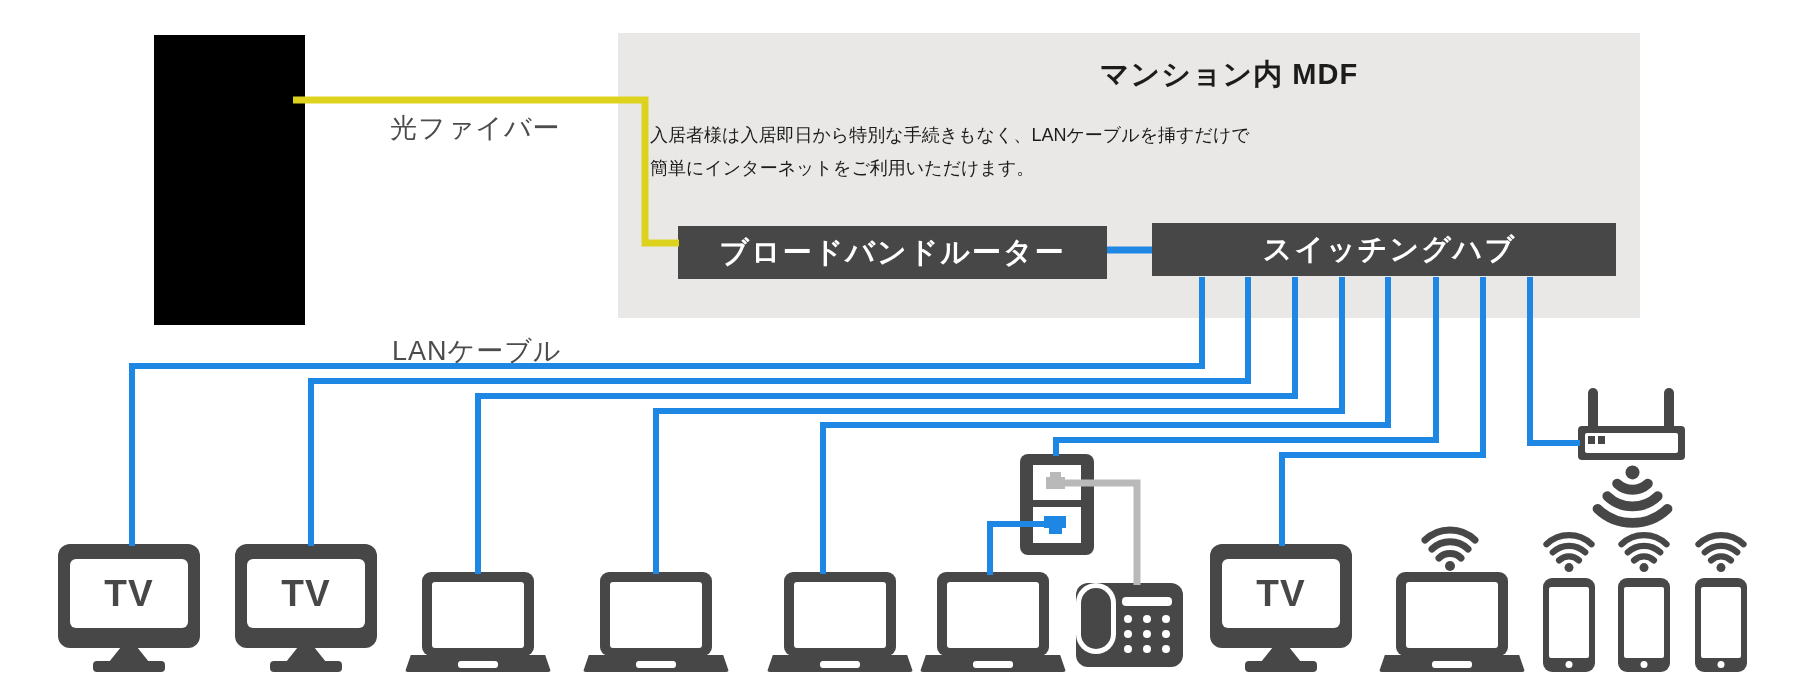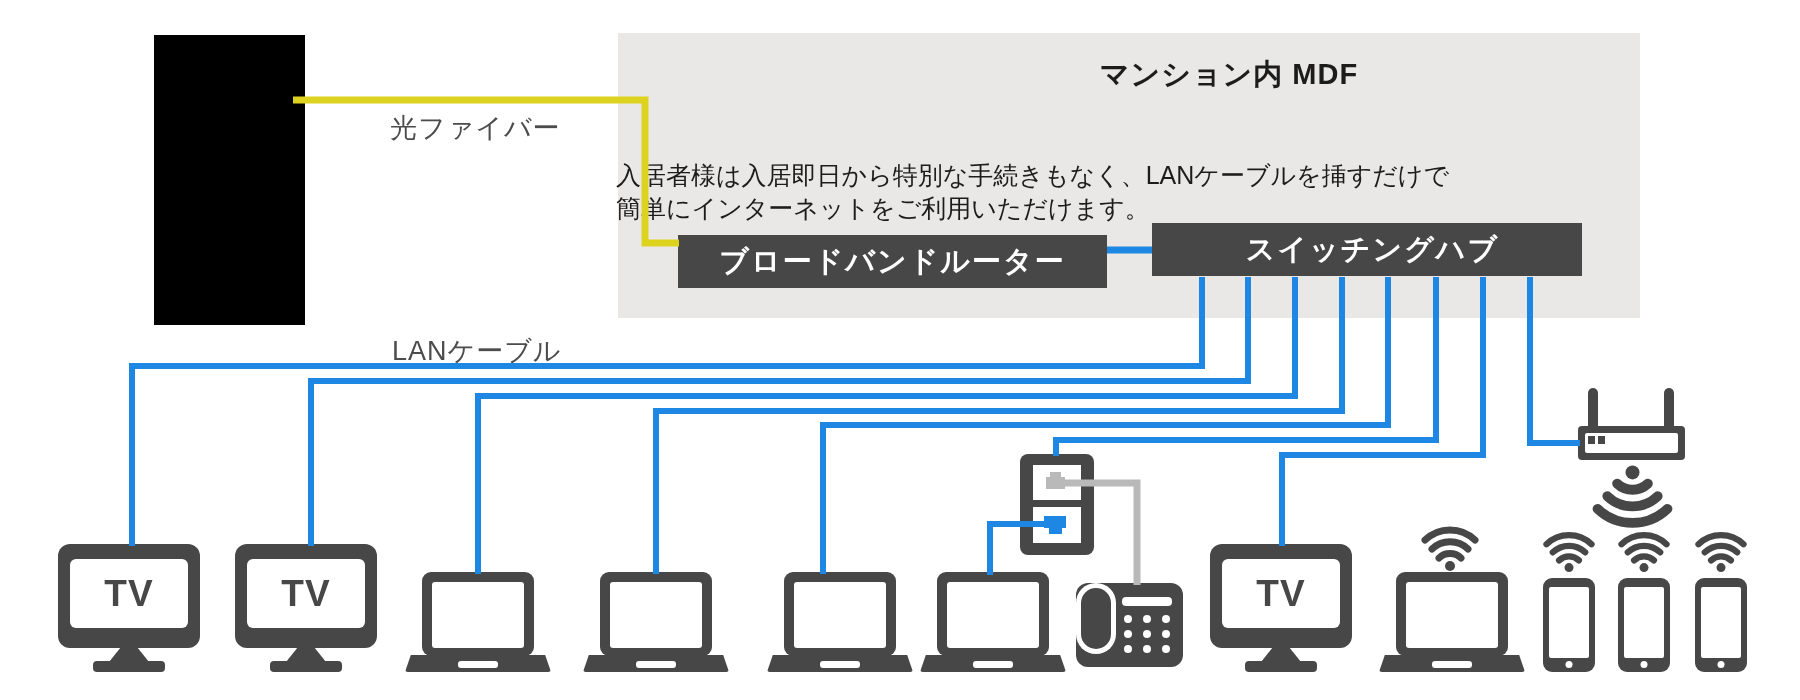--- a/index.html
+++ b/index.html
@@ -5,24 +5,24 @@
   html,body{margin:0;padding:0;background:#fff;}
   *{box-sizing:border-box;}
   body{font-family:"Liberation Sans","DejaVu Sans",sans-serif;}
   .stage{position:relative;width:1800px;height:700px;background:#fff;overflow:hidden;}
   .abs{position:absolute;}
 
   
   .black-panel{left:154px;top:35px;width:151px;height:290px;background:var(--black);}
   .mdf-panel{left:618px;top:33px;width:1022px;height:285px;background:var(--panel_bg);}
   .mdf-title{left:618px;top:55px;width:1222px;text-align:center;font-size:29px;font-weight:bold;color:var(--text_dark);letter-spacing:1px;}
-  .mdf-desc{left:616px;top:119px;width:960px;font-size:25px;line-height:33px;color:var(--text_dark);margin-top:40px;}
+  .mdf-desc{left:650px;top:119px;width:960px;font-size:18px;line-height:33px;color:var(--text_dark);}
   .net-box{height:53px;background:var(--dark);color:#fff;font-size:29px;font-weight:bold;display:flex;align-items:center;justify-content:center;letter-spacing:2px;}
-  .router-box{left:678px;top:235px;width:429px;}
-  .hub-box{left:1152px;top:223px;width:430px;padding-left:11px;}
+  .router-box{left:678px;top:226px;width:429px;}
+  .hub-box{left:1152px;top:223px;width:464px;padding-left:11px;}
 
   
   .cable-label{font-size:27px;font-weight:normal;color:var(--label_gray);letter-spacing:1px;}
   .fiber-label{left:390px;top:110px;}
   .lan-label{left:392px;top:333px;}
 
   
   .cables{left:0;top:0;z-index:30;pointer-events:none;}
 
   

